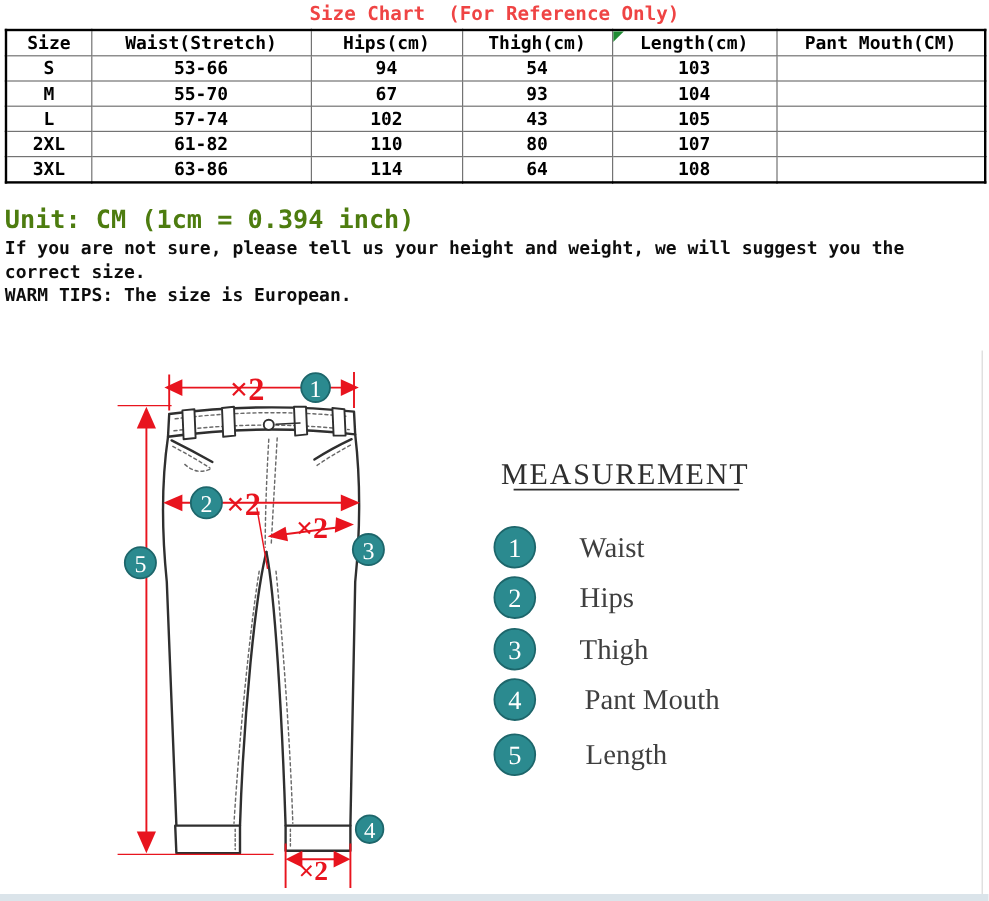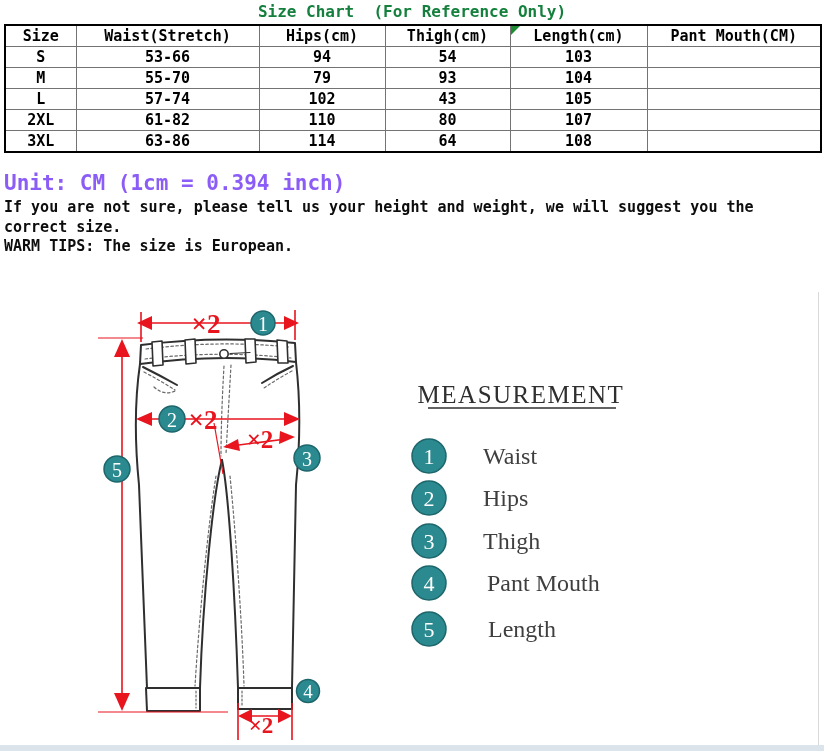--- a/index.html
+++ b/index.html
@@ -3,39 +3,39 @@
 <meta charset="utf-8">
 <style>
   html,body { margin:0; padding:0; background:#fff; }
   .sheet {
     position:relative; width:824px; height:751px; background:#ffffff;
     font-family:"DejaVu Sans Mono", monospace; overflow:hidden;
   }
   .chart-title {
     position:absolute; top:0; left:0; width:824px; height:24px;
     text-align:center; font-size:16px; font-weight:bold; line-height:24px;
-    white-space:pre; color:#15803d;
+    white-space:pre; color:#ef4444;
   }
   table.size-table {
     position:absolute; top:24px; left:4px; width:816px;
     border-collapse:collapse; table-layout:fixed;
     border:2px solid #000;
   }
   table.size-table th, table.size-table td {
     border:1px solid #737373; padding:0; height:20px; line-height:20px;
     text-align:center; font-size:15px; font-weight:bold; color:#000;
     overflow:hidden; position:relative;
   }
   .corner-flag {
     position:absolute; top:0; left:0; width:0; height:0;
     border-top:9px solid #1f8b33; border-right:9px solid transparent;
   }
   .unit-note {
     position:absolute; top:171px; left:4px; font-size:21px; font-weight:bold;
-    color:#8b5cf6; white-space:pre;
+    color:#4d7c0f; white-space:pre;
   }
   .tips {
     position:absolute; top:198px; left:4px; width:806px;
     font-size:15px; font-weight:bold; line-height:19.5px; color:#0d0d0d;
   }
   .tips p { margin:0; }
   .diagram-wrap { position:absolute; top:290px; left:0; width:824px; height:461px; }
   .bottom-strip {
     position:absolute; top:745px; left:0; width:824px; height:6px;
     background:#dbe4ea;
@@ -72,21 +72,21 @@
       <td>S</td>
       <td>53-66</td>
       <td>94</td>
       <td>54</td>
       <td>103</td>
       <td></td>
     </tr>
     <tr>
       <td>M</td>
       <td>55-70</td>
-      <td>79</td>
+      <td>67</td>
       <td>93</td>
       <td>104</td>
       <td></td>
     </tr>
     <tr>
       <td>L</td>
       <td>57-74</td>
       <td>102</td>
       <td>43</td>
       <td>105</td>

